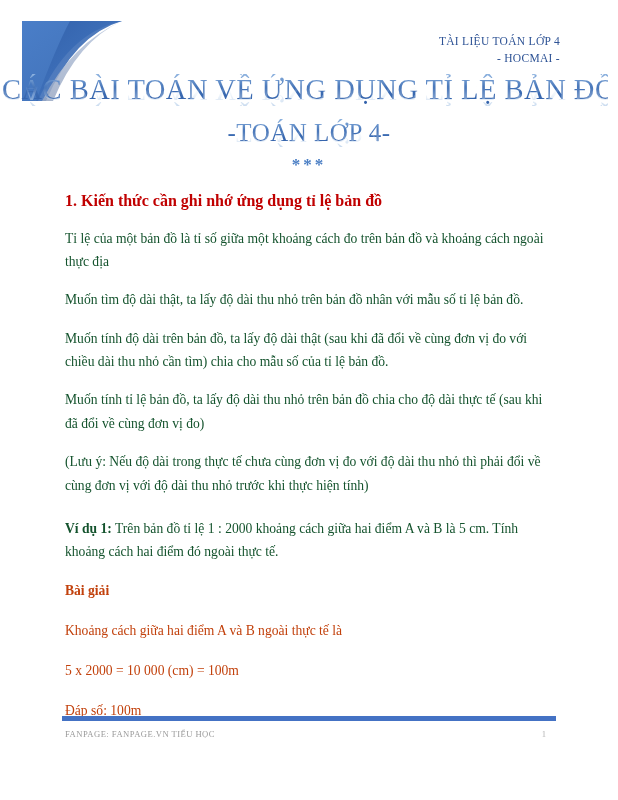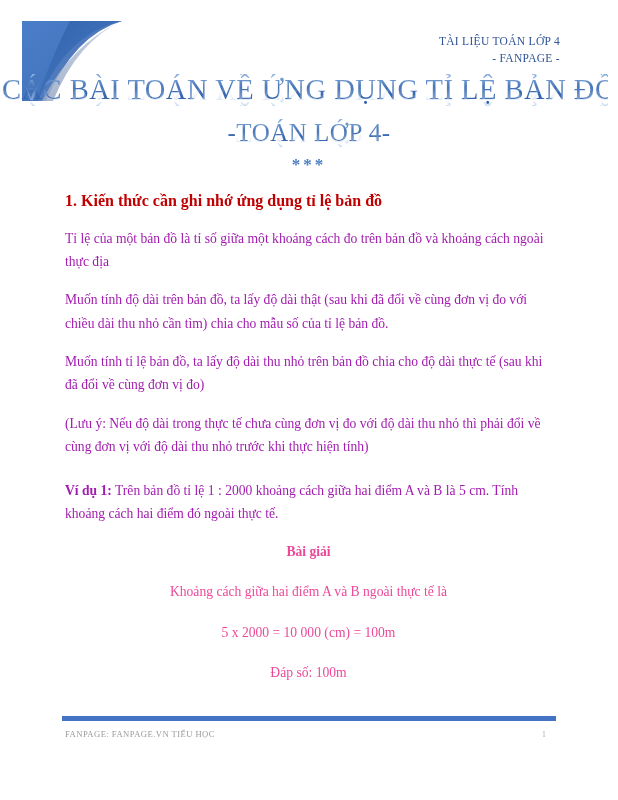--- a/index.html
+++ b/index.html
@@ -106,32 +106,31 @@
   }
   .h-red {
     color: #c00000;
     font-weight: bold;
     font-size: 16px;
     margin: 0 0 15px 0;
     line-height: 1.35;
   }
   .para {
     font-size: 13.6px;
-    color: #a21caf;
+    color: #14532d;
     margin: 0 0 15px 0;
     line-height: 1.72;
     text-align: left;
   }
   .spacer-gap { height: 5px; }
   .lead-bu { font-weight: bold; }
 
   .centered {
-    text-align: center;
     font-size: 13.6px;
-    color: #ec4899;
+    color: #c2410c;
     margin: 8px 0 17px 0;
     line-height: 1.7;
   }
   .centered.bold { font-weight: bold; }
 
   
   .footer-rule {
     position: absolute;
     left: 62px;
     top: 716px;
@@ -177,21 +176,21 @@
         <stop offset="100%" stop-color="#9aa9c4"></stop>
       </linearGradient>
     </defs>
     <path d="M0 0 L100 0 Q45 12 16 80 L0 80 Z" fill="url(#gA)"></path>
     <path d="M48 0 L100 0 Q52 14 24 80 L14 80 Q34 26 48 0 Z" fill="url(#gB)" opacity="0.9"></path>
     <path d="M100 0 Q56 20 31 80 L20 80 Q50 22 100 0 Z" fill="url(#gC)" opacity="0.85"></path>
   </svg>
 
   <div class="doc-header">
     <div>TÀI LIỆU TOÁN LỚP 4</div>
-    <div>- FANPAGE -</div>
+    <div>- HOCMAI -</div>
   </div>
 
   <div class="wordart-wrap wa-main">
     <span class="wordart">
       <span class="glyphs">CÁC BÀI TOÁN VỀ ỨNG DỤNG TỈ LỆ BẢN ĐỒ</span>
       <span class="reflect">CÁC BÀI TOÁN VỀ ỨNG DỤNG TỈ LỆ BẢN ĐỒ</span>
     </span>
   </div>
 
   <div class="wordart-wrap wa-sub">
@@ -201,20 +200,21 @@
     </span>
   </div>
 
   <div class="stars">***</div>
 
   <div class="body-area">
 
     <p class="h-red">1. Kiến thức cần ghi nhớ ứng dụng tỉ lệ bản đồ</p>
 
     <p class="para">Tỉ lệ của một bản đồ là tỉ số giữa một khoảng cách đo trên bản đồ và khoảng cách ngoài thực địa</p>
+    <p class="para">Muốn tìm độ dài thật, ta lấy độ dài thu nhỏ trên bản đồ nhân với mẫu số tỉ lệ bản đồ.</p>
     <p class="para">Muốn tính độ dài trên bản đồ, ta lấy độ dài thật (sau khi đã đổi về cùng đơn vị đo với chiều dài thu nhỏ cần tìm) chia cho mẫu số của tỉ lệ bản đồ.</p>
     <p class="para">Muốn tính tỉ lệ bản đồ, ta lấy độ dài thu nhỏ trên bản đồ chia cho độ dài thực tế (sau khi đã đổi về cùng đơn vị đo)</p>
     <p class="para">(Lưu ý: Nếu độ dài trong thực tế chưa cùng đơn vị đo với độ dài thu nhỏ thì phải đổi về cùng đơn vị với độ dài thu nhỏ trước khi thực hiện tính)</p>
 
     <div class="spacer-gap"></div>
 
 
     <p class="para"><span class="lead-bu">Ví dụ 1:</span><span> Trên bản đồ tỉ lệ 1 : 2000 khoảng cách giữa hai điểm A và B là 5 cm. Tính khoảng cách hai điểm đó ngoài thực tế.</span></p>
 
     <p class="centered bold">Bài giải</p>

